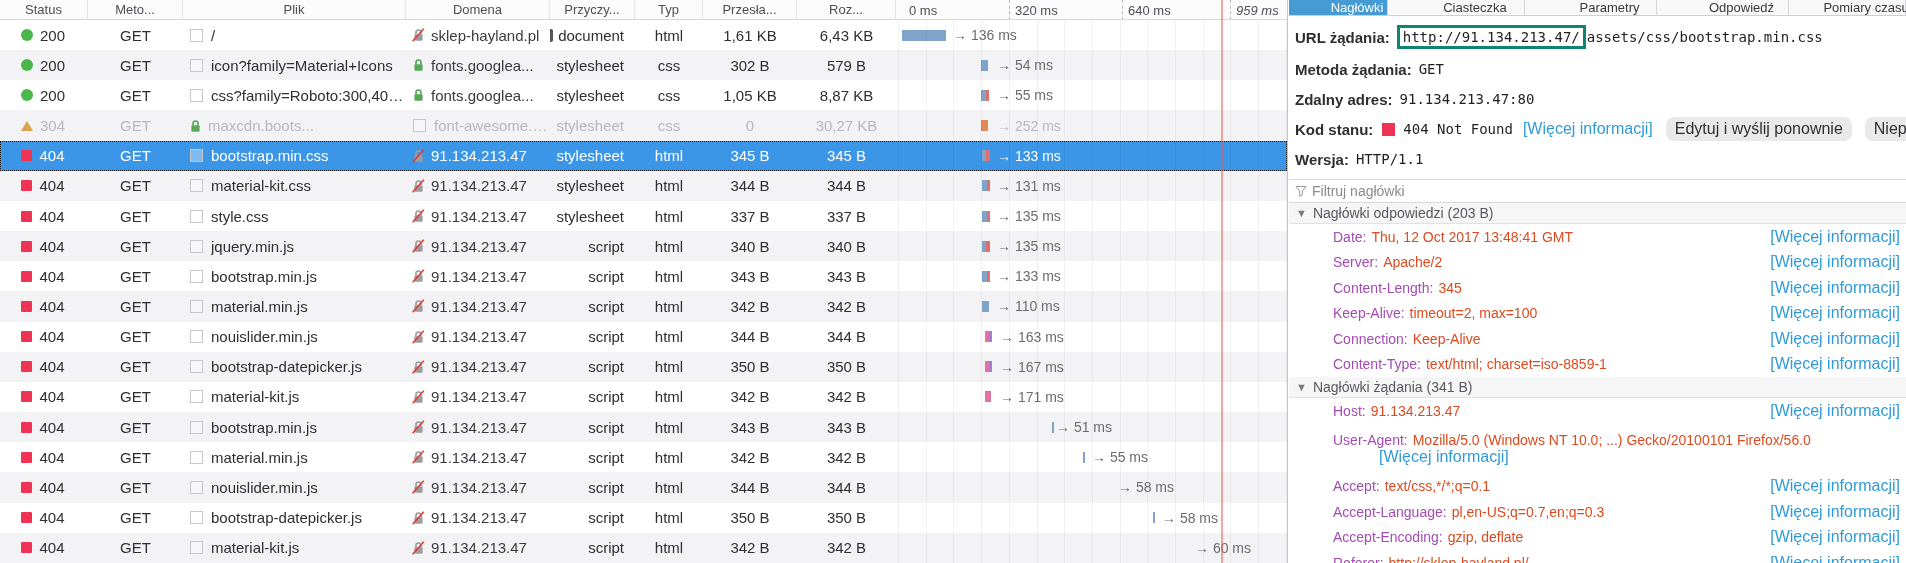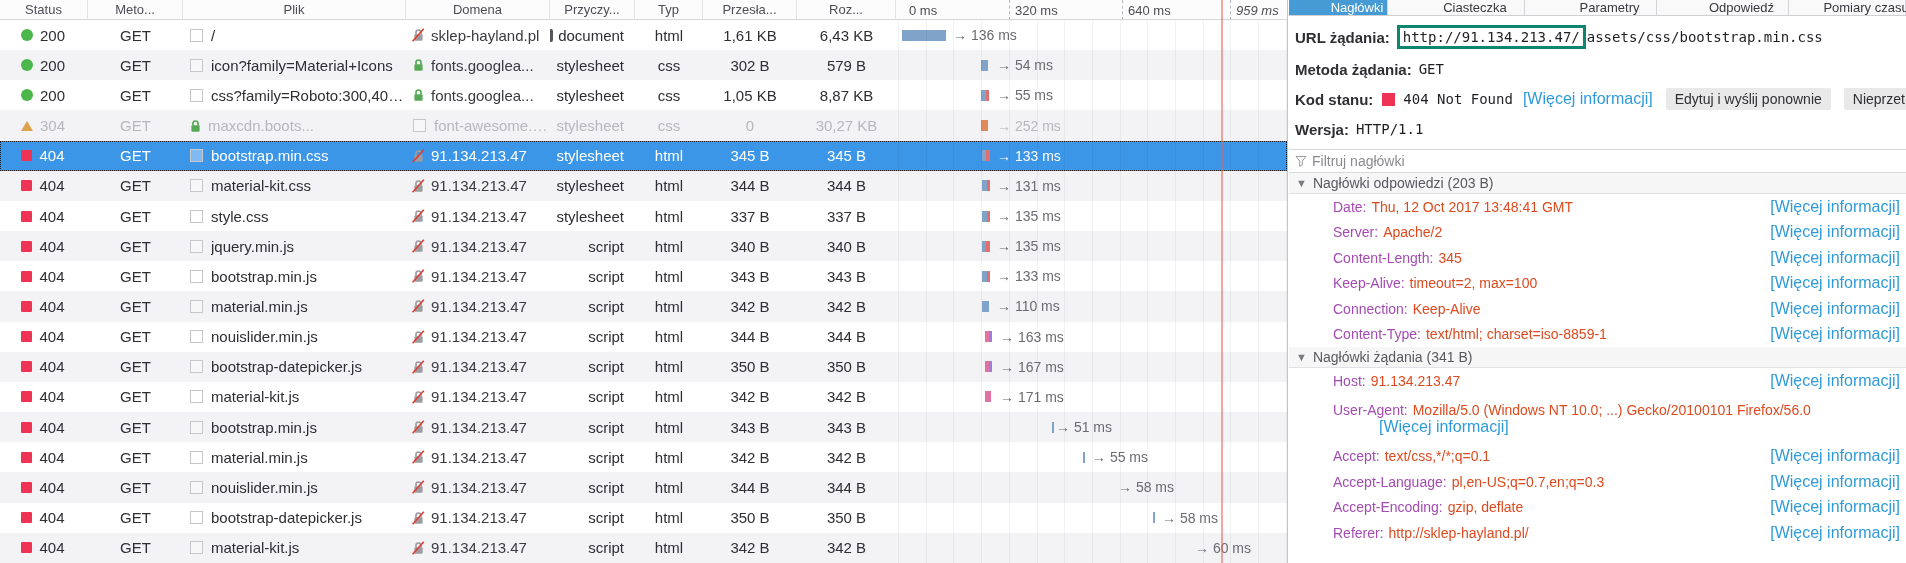--- a/index.html
+++ b/index.html
@@ -66,22 +66,22 @@
 
   #summary { padding:4px 0 0 6px; position:relative; }
   .sum-row { height:30px; display:flex; align-items:center; white-space:nowrap; }
   .sum-label { font-weight:bold; color:#2f2f33; font-size:15px; margin-right:7px; }
   .mono { font-family:"DejaVu Sans Mono", monospace; font-size:14px; color:#1f1f23; }
   #url-row { height:34px; }
   .url-box { border:3px solid #0e8570; padding:1px 3px; margin-right:1px; }
   .status-square { width:13px; height:13px; background:#ee3355; margin:0 8px 0 2px; flex:0 0 auto; }
   .link { color:#2e9bd8; font-size:16px; cursor:pointer; text-decoration:none; }
   #status-link { margin-left:10px; }
-  .btn { background:#e9e9ea; color:#2f2f33; font-size:14px; padding:3px 9px;
-    border:none; border-radius:2px; margin-left:13px; cursor:pointer; white-space:nowrap; }
+  .btn { background:#e9e9ea; color:#2f2f33; font-size:16px; padding:3px 9px;
+    border:none; border-radius:8px; margin-left:13px; cursor:pointer; white-space:nowrap; }
 
   #filter-wrap { margin:5px 0 0 0; border-top:1px solid #d9d9dd; border-bottom:1px solid #d9d9dd;
     height:24px; display:flex; align-items:center; padding-left:6px; gap:5px; background:#fff; }
   #filter-input { border:none; outline:none; font-size:14px; color:#333; flex:1;
     font-family:"Liberation Sans", sans-serif; }
   #filter-input::placeholder { color:#8a8a90; }
 
   .section-band { height:21px; background:#f6f6f7; border-bottom:1px solid #e2e2e6;
     display:flex; align-items:center; padding-left:7px; gap:6px; cursor:pointer; }
   .section-title { font-size:14px; color:#58585e; }
@@ -694,20 +694,24 @@
       <div class="sum-row" id="url-row">
         <span class="sum-label">URL żądania:</span>
         <span class="mono url-box">http://91.134.213.47/</span>
         <span class="mono">assets/css/bootstrap.min.css</span>
       </div>
       <div class="sum-row">
         <span class="sum-label">Metoda żądania:</span>
         <span class="mono">GET</span>
       </div>
       <div class="sum-row">
+        <span class="sum-label">Zdalny adres:</span>
+        <span class="mono">91.134.213.47:80</span>
+      </div>
+      <div class="sum-row">
         <span class="sum-label">Kod stanu:</span>
         <span class="status-square"></span>
         <span class="mono">404 Not Found</span>
         <a class="link" id="status-link">[Więcej informacji]</a>
         <button class="btn">Edytuj i wyślij ponownie</button>
         <button class="btn">Nieprzet</button>
       </div>
       <div class="sum-row">
         <span class="sum-label">Wersja:</span>
         <span class="mono">HTTP/1.1</span>

